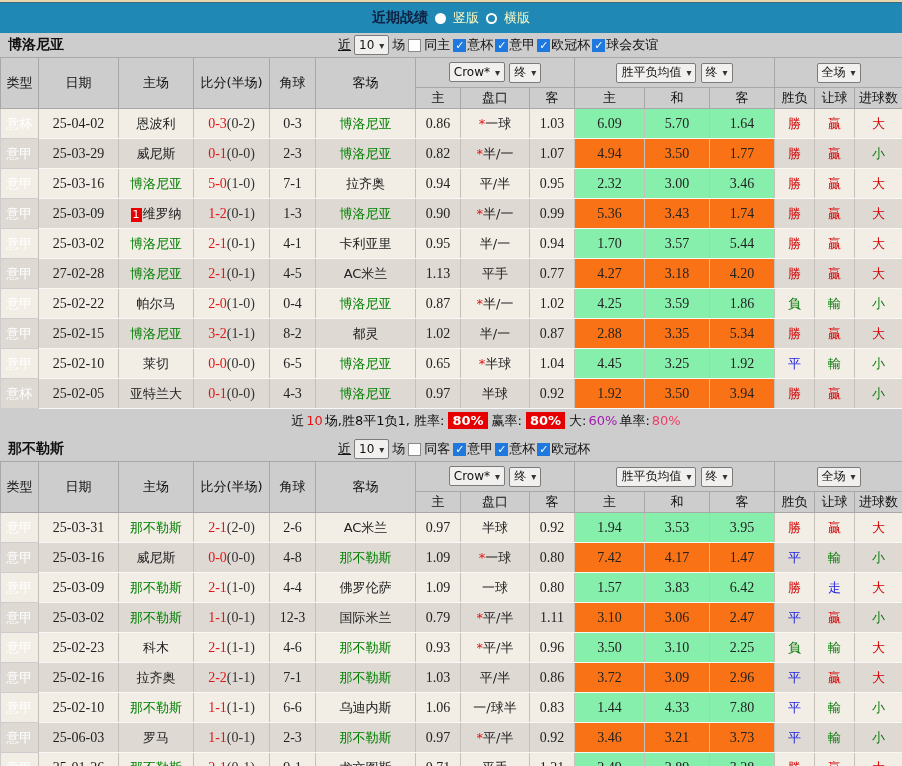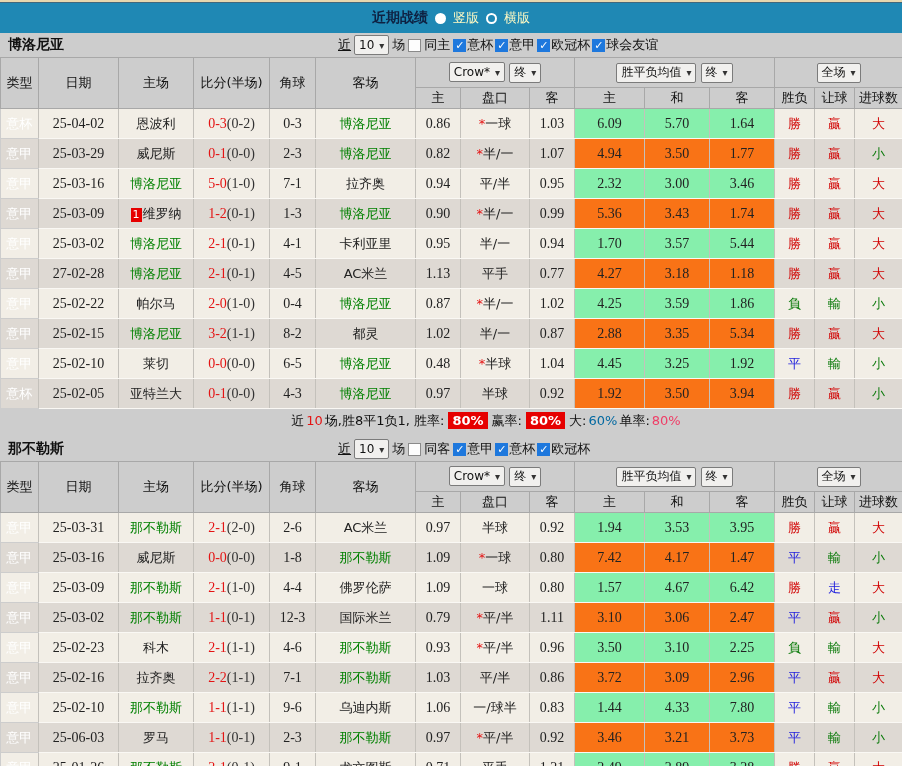--- a/index.html
+++ b/index.html
@@ -53,21 +53,21 @@
   .r-red{color:#d10000}
   .r-blue{color:#2222dd}
   .r-green{color:#0a7a0a}
   
   .summary{height:23px;display:flex;align-items:center;justify-content:center;padding-left:70px;
            font-size:13px;color:#111;white-space:nowrap}
   .summary span{margin:0 1px}
   .sk{color:#111}
   .sred{color:#e41414}
   .sbadge{background:#e60000;color:#fff;padding:1px 4px;margin:0 3px !important;font-weight:bold}
-  .sblue{color:#0369a1}
+  .sblue{color:#a21caf}
   .spink{color:#ef3d66}
   .gap{height:5px}
 </style>
 </head>
 <body>
 
 <div class="strip-tan"></div>
 <div class="strip-dark"></div>
 
 <div class="topbar">
@@ -266,21 +266,21 @@
         <td>27-02-28</td>
         <td class="cjk"><span class="tg">博洛尼亚</span></td>
         <td><span class="ft">2-1</span><span class="ht">(0-1)</span></td>
         <td>4-5</td>
         <td class="cjk"><span class="tk">AC米兰</span></td>
         <td>1.13</td>
         <td class="cjk">平手</td>
         <td>0.77</td>
         <td class="cool">4.27</td>
         <td class="cool">3.18</td>
-        <td class="cool">1.18</td>
+        <td class="cool">4.20</td>
         <td class="cjk r-red">勝</td>
         <td class="cjk r-red">贏</td>
         <td class="cjk r-red">大</td>
       </tr>
       <tr class="odd">
         <td class="lg lg-jia">意甲</td>
         <td>25-02-22</td>
         <td class="cjk"><span class="tk">帕尔马</span></td>
         <td><span class="ft">2-0</span><span class="ht">(1-0)</span></td>
         <td>0-4</td>
@@ -312,21 +312,21 @@
         <td class="cjk r-red">贏</td>
         <td class="cjk r-red">大</td>
       </tr>
       <tr class="odd">
         <td class="lg lg-jia">意甲</td>
         <td>25-02-10</td>
         <td class="cjk"><span class="tk">莱切</span></td>
         <td><span class="ft">0-0</span><span class="ht">(0-0)</span></td>
         <td>6-5</td>
         <td class="cjk"><span class="tg">博洛尼亚</span></td>
-        <td>0.48</td>
+        <td>0.65</td>
         <td class="cjk"><span class="star">*</span>半球</td>
         <td>1.04</td>
         <td class="cool">4.45</td>
         <td class="cool">3.25</td>
         <td class="cool">1.92</td>
         <td class="cjk r-blue">平</td>
         <td class="cjk r-green">輸</td>
         <td class="cjk r-green">小</td>
       </tr>
       <tr class="even">
@@ -472,21 +472,21 @@
         <td class="cool">3.95</td>
         <td class="cjk r-red">勝</td>
         <td class="cjk r-red">贏</td>
         <td class="cjk r-red">大</td>
       </tr>
       <tr class="even">
         <td class="lg lg-jia">意甲</td>
         <td>25-03-16</td>
         <td class="cjk"><span class="tk">威尼斯</span></td>
         <td><span class="ft">0-0</span><span class="ht">(0-0)</span></td>
-        <td>1-8</td>
+        <td>4-8</td>
         <td class="cjk"><span class="tg">那不勒斯</span></td>
         <td>1.09</td>
         <td class="cjk"><span class="star">*</span>一球</td>
         <td>0.80</td>
         <td class="cool">7.42</td>
         <td class="cool">4.17</td>
         <td class="cool">1.47</td>
         <td class="cjk r-blue">平</td>
         <td class="cjk r-green">輸</td>
         <td class="cjk r-green">小</td>
@@ -495,21 +495,21 @@
         <td class="lg lg-jia">意甲</td>
         <td>25-03-09</td>
         <td class="cjk"><span class="tg">那不勒斯</span></td>
         <td><span class="ft">2-1</span><span class="ht">(1-0)</span></td>
         <td>4-4</td>
         <td class="cjk"><span class="tk">佛罗伦萨</span></td>
         <td>1.09</td>
         <td class="cjk">一球</td>
         <td>0.80</td>
         <td class="cool">1.57</td>
-        <td class="cool">4.67</td>
+        <td class="cool">3.83</td>
         <td class="cool">6.42</td>
         <td class="cjk r-red">勝</td>
         <td class="cjk r-blue">走</td>
         <td class="cjk r-red">大</td>
       </tr>
       <tr class="even">
         <td class="lg lg-jia">意甲</td>
         <td>25-03-02</td>
         <td class="cjk"><span class="tg">那不勒斯</span></td>
         <td><span class="ft">1-1</span><span class="ht">(0-1)</span></td>
@@ -557,21 +557,21 @@
         <td class="cool">2.96</td>
         <td class="cjk r-blue">平</td>
         <td class="cjk r-red">贏</td>
         <td class="cjk r-red">大</td>
       </tr>
       <tr class="odd">
         <td class="lg lg-jia">意甲</td>
         <td>25-02-10</td>
         <td class="cjk"><span class="tg">那不勒斯</span></td>
         <td><span class="ft">1-1</span><span class="ht">(1-1)</span></td>
-        <td>9-6</td>
+        <td>6-6</td>
         <td class="cjk"><span class="tk">乌迪内斯</span></td>
         <td>1.06</td>
         <td class="cjk">一/球半</td>
         <td>0.83</td>
         <td class="cool">1.44</td>
         <td class="cool">4.33</td>
         <td class="cool">7.80</td>
         <td class="cjk r-blue">平</td>
         <td class="cjk r-green">輸</td>
         <td class="cjk r-green">小</td>

